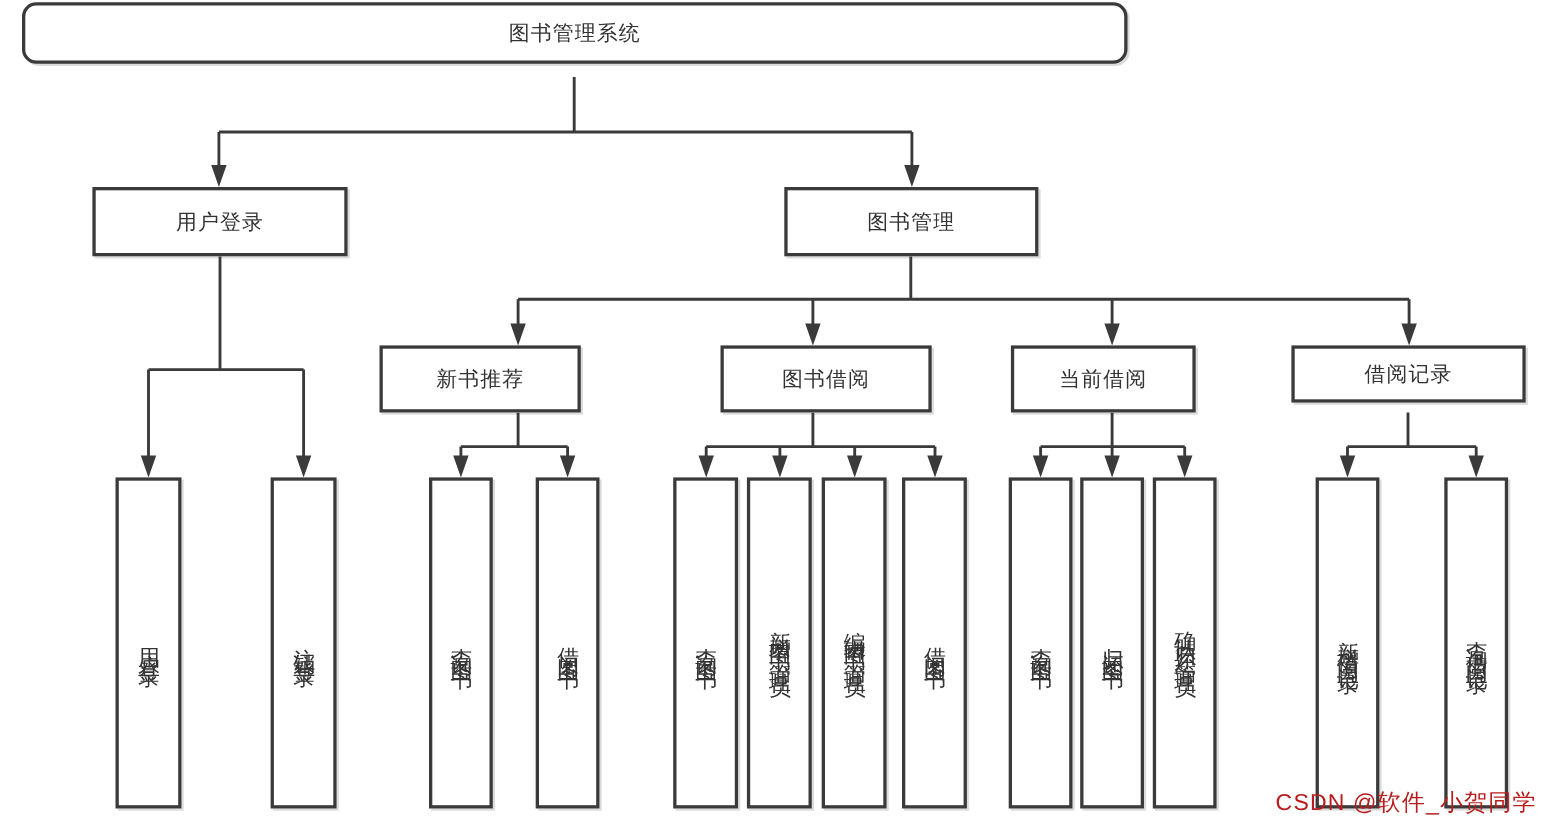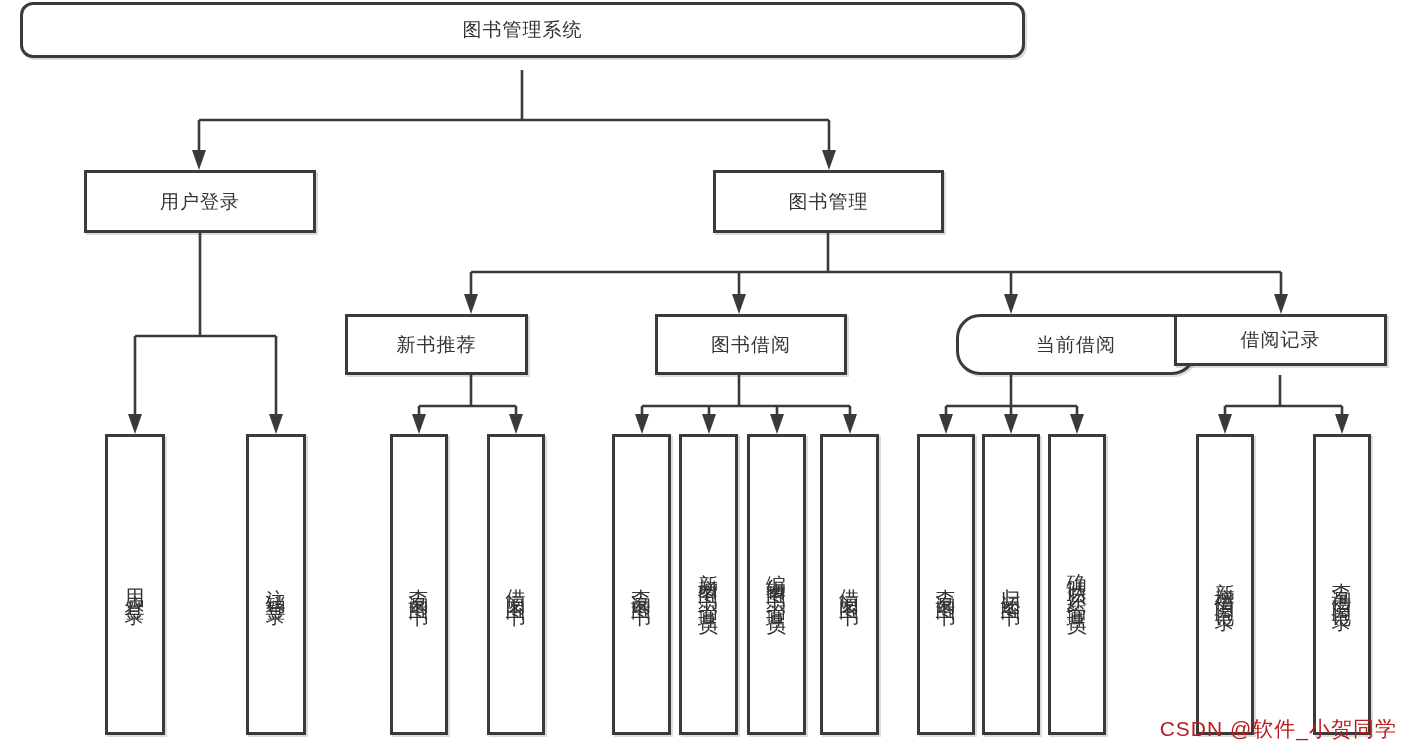--- a/index.html
+++ b/index.html
@@ -37,21 +37,21 @@
     letter-spacing: 6px;
     line-height: 1;
     padding: 6px 0;
   }
   
   .n-root   { left: 20px;  top: 2px;  width: 1005px; height: 56px; border-radius: 13px; }
   .n-login  { left: 84px;  top: 170px; width: 232px;  height: 63px; }
   .n-mgmt   { left: 713px; top: 170px; width: 231px;  height: 63px; text-align: center; }
   .n-newrec { left: 345px; top: 314px; width: 183px;  height: 61px; }
   .n-borrow { left: 633px; top: 314px; width: 192px;  height: 61px; margin-left: 22px; }
-  .n-curr   { left: 956px; top: 314px; width: 240px;  height: 61px; border-radius: 24px; }
+  .n-curr   { left: 919px; top: 314px; width: 168px;  height: 61px; }
   .n-record { left: 1174px;top: 314px; width: 213px;  height: 52px; }
 
   .lf1  { left: 105px;  top: 434px; width: 60px; height: 301px; }
   .lf2  { left: 246px;  top: 434px; width: 60px; height: 301px; }
   .lf3  { left: 390px;  top: 434px; width: 58px; height: 301px; }
   .lf4  { left: 487px;  top: 434px; width: 58px; height: 301px; }
   .lf5  { left: 612px;  top: 434px; width: 59px; height: 301px; }
   .lf6  { left: 679px;  top: 434px; width: 59px; height: 301px; }
   .lf7  { left: 747px;  top: 434px; width: 59px; height: 301px; }
   .lf8  { left: 820px;  top: 434px; width: 59px; height: 301px; }

